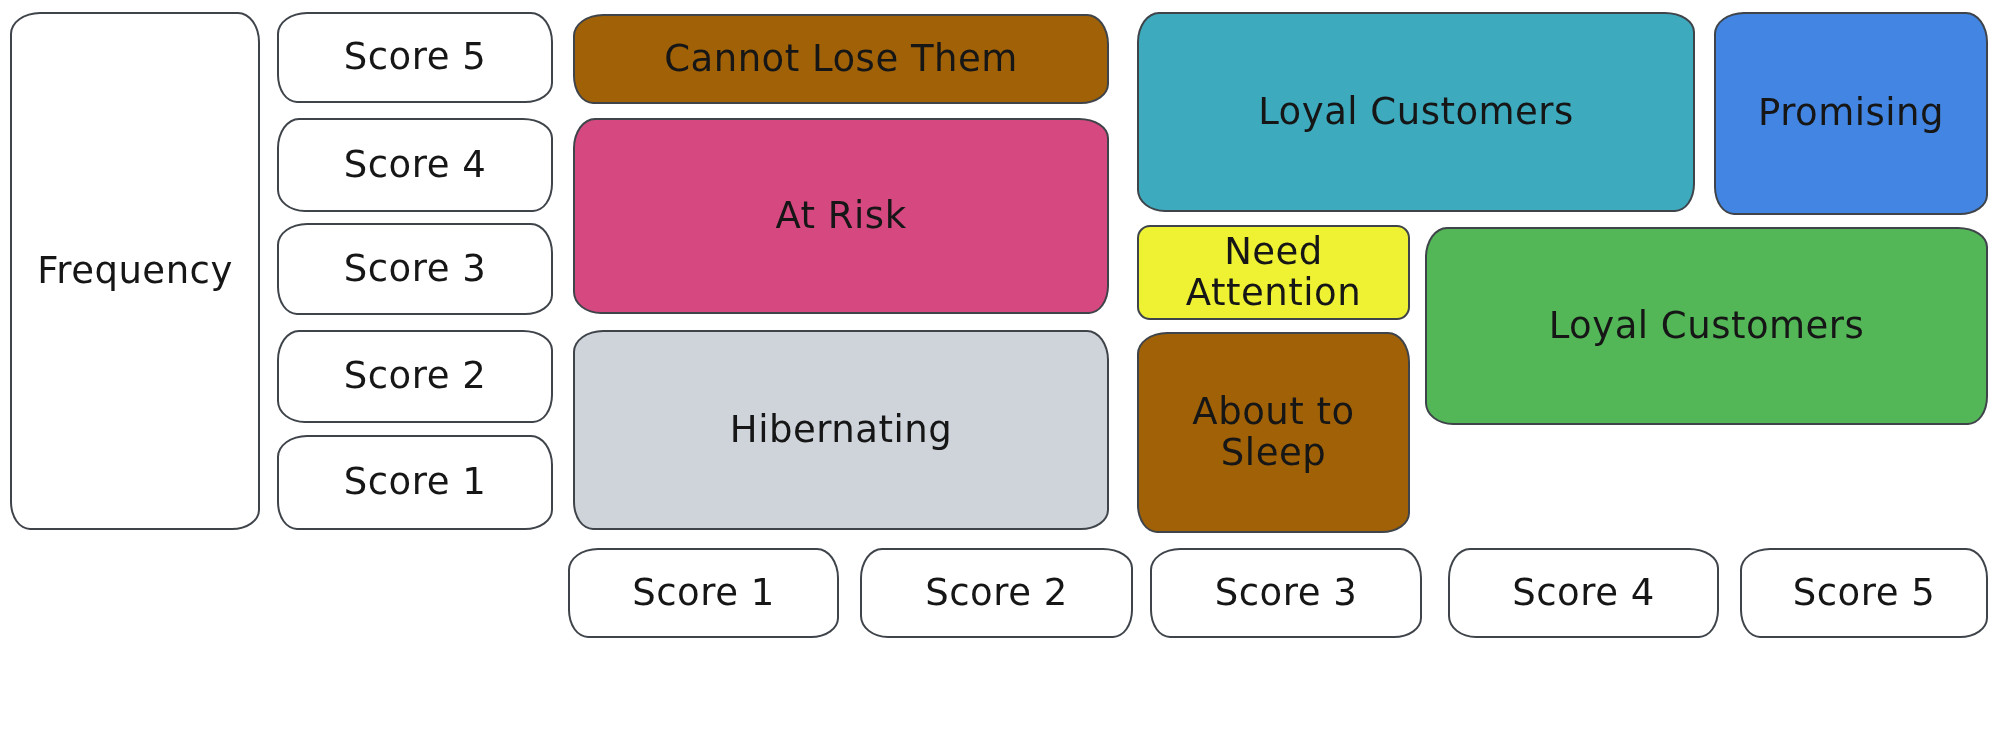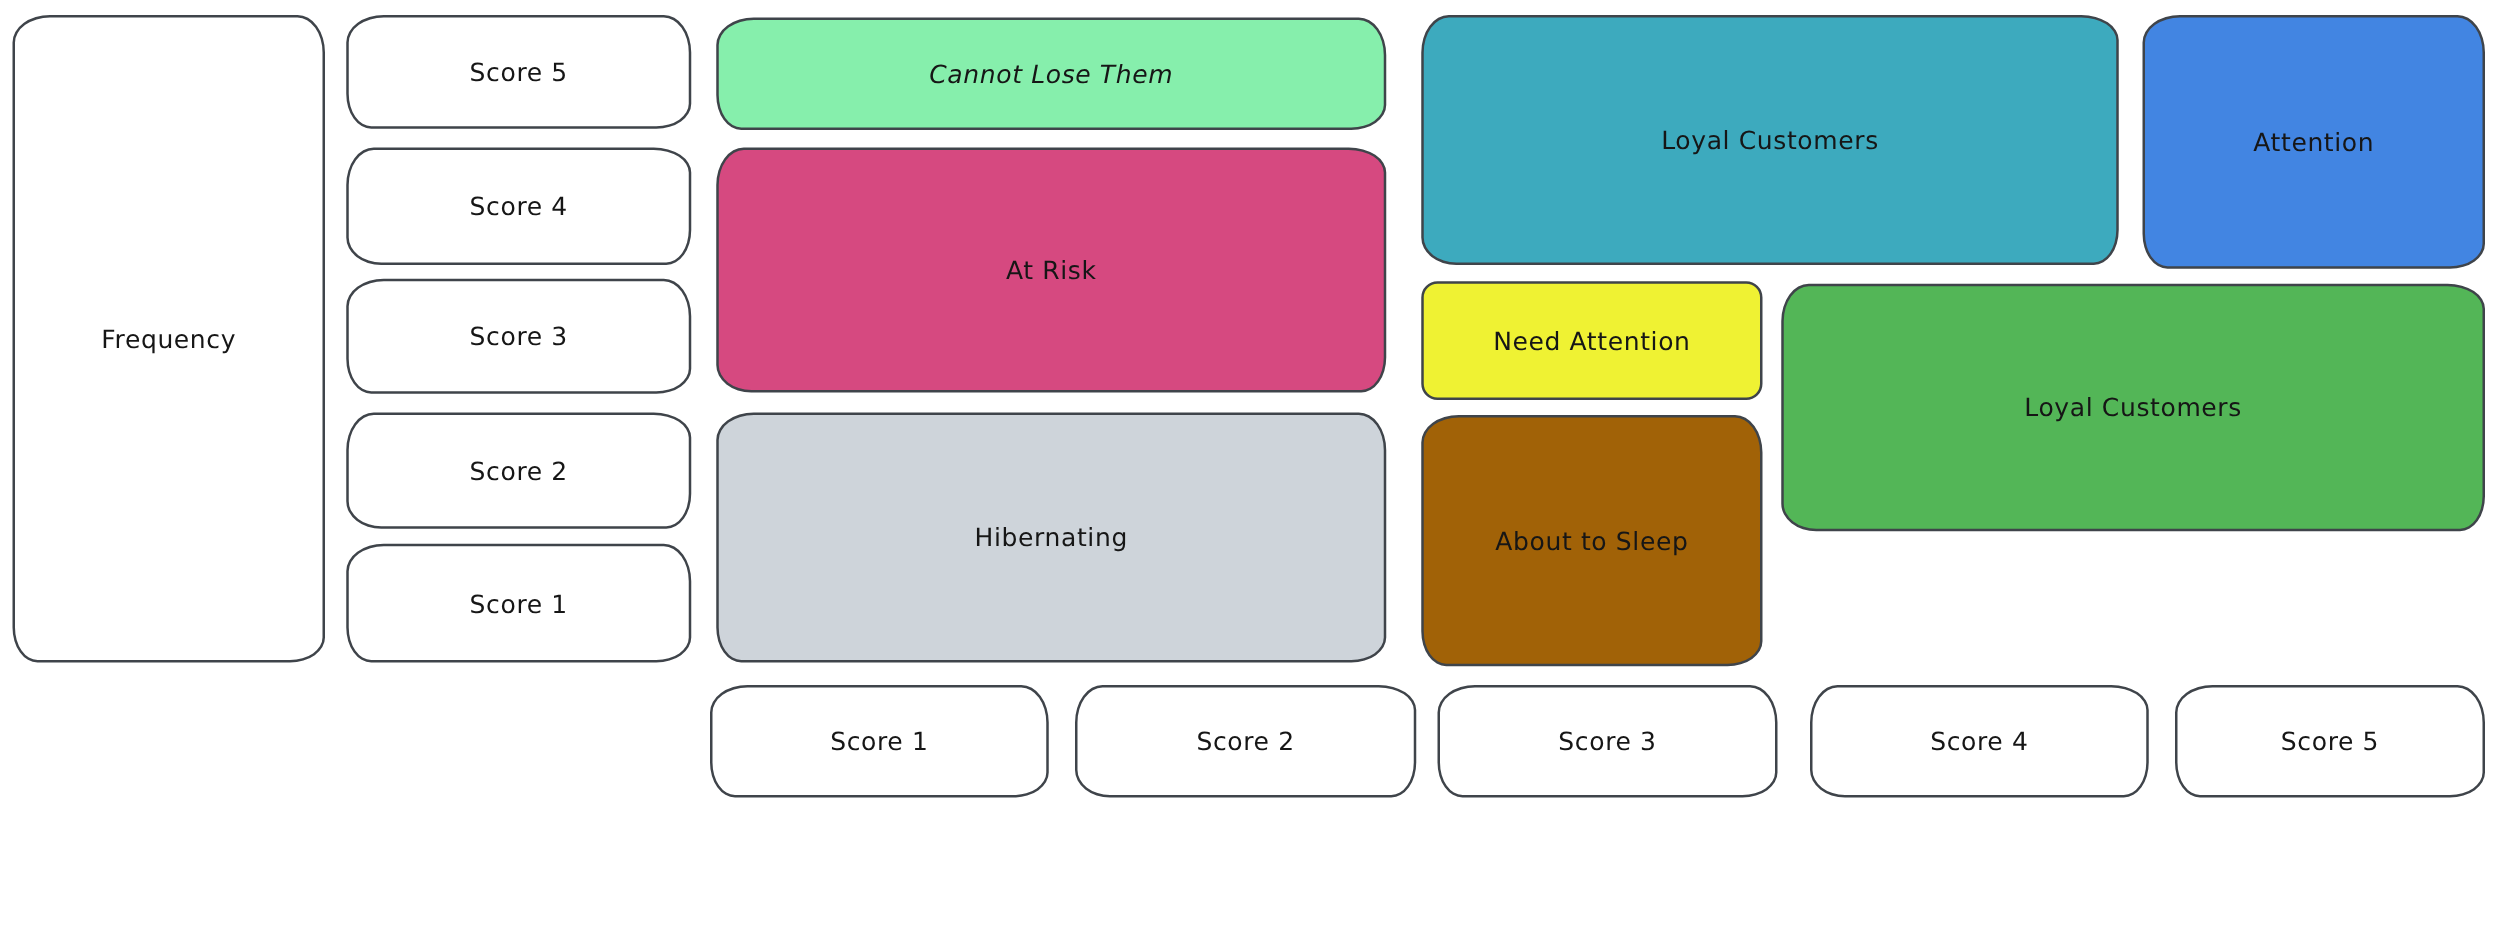--- a/index.html
+++ b/index.html
@@ -18,21 +18,21 @@
   }
   .box {
     position: absolute;
     box-sizing: border-box;
     border: 2.5px solid #3f444a;
     border-radius: 30px 22px 28px 20px / 22px 30px 20px 28px;
     display: flex;
     align-items: center;
     justify-content: center;
     text-align: center;
-    font-size: 20px;
+    font-size: 37px;
     letter-spacing: 0.5px;
     background: #ffffff;
     line-height: 1.1;
     padding: 4px 10px;
   }
   .box.alt { border-radius: 22px 30px 20px 28px / 30px 20px 28px 22px; }
 
   
   .freq-label   { left: 10px;  top: 12px;  width: 250px; height: 518px; }
   .fscore-5     { left: 277px; top: 12px;  width: 276px; height: 91px; }
@@ -66,25 +66,25 @@
 
 <div class="canvas">
 
   <div class="box freq-label">Frequency</div>
   <div class="box fscore-5">Score 5</div>
   <div class="box alt fscore-4">Score 4</div>
   <div class="box fscore-3">Score 3</div>
   <div class="box alt fscore-2">Score 2</div>
   <div class="box fscore-1">Score 1</div>
 
-  <div class="box seg-cannot-lose" style="background-color: #86efac; font-style: italic;">Cannot Lose Them</div>
+  <div class="box seg-cannot-lose" style="background-color: #a16207;">Cannot Lose Them</div>
   <div class="box alt seg-at-risk" style="background-color: rgb(214, 73, 128);">At Risk</div>
   <div class="box seg-hibernating" style="background-color: rgb(206, 212, 218); text-align: right;">Hibernating</div>
   <div class="box alt seg-loyal-top" style="background-color: rgb(61, 170, 190);">Loyal Customers</div>
-  <div class="box seg-champions" style="background-color: rgb(66, 133, 226);">Attention</div>
+  <div class="box seg-champions" style="background-color: rgb(66, 133, 226);">Promising</div>
   <div class="box seg-need-attention" style="background-color: rgb(239, 242, 51);">Need Attention</div>
   <div class="box alt seg-loyal-mid" style="background-color: rgb(83, 182, 87);">Loyal Customers</div>
   <div class="box seg-about-to-sleep" style="background-color: #a16207;">About to Sleep</div>
 
   <div class="box rscore-1">Score 1</div>
   <div class="box alt rscore-2">Score 2</div>
   <div class="box rscore-3">Score 3</div>
   <div class="box alt rscore-4">Score 4</div>
   <div class="box rscore-5">Score 5</div>
 

